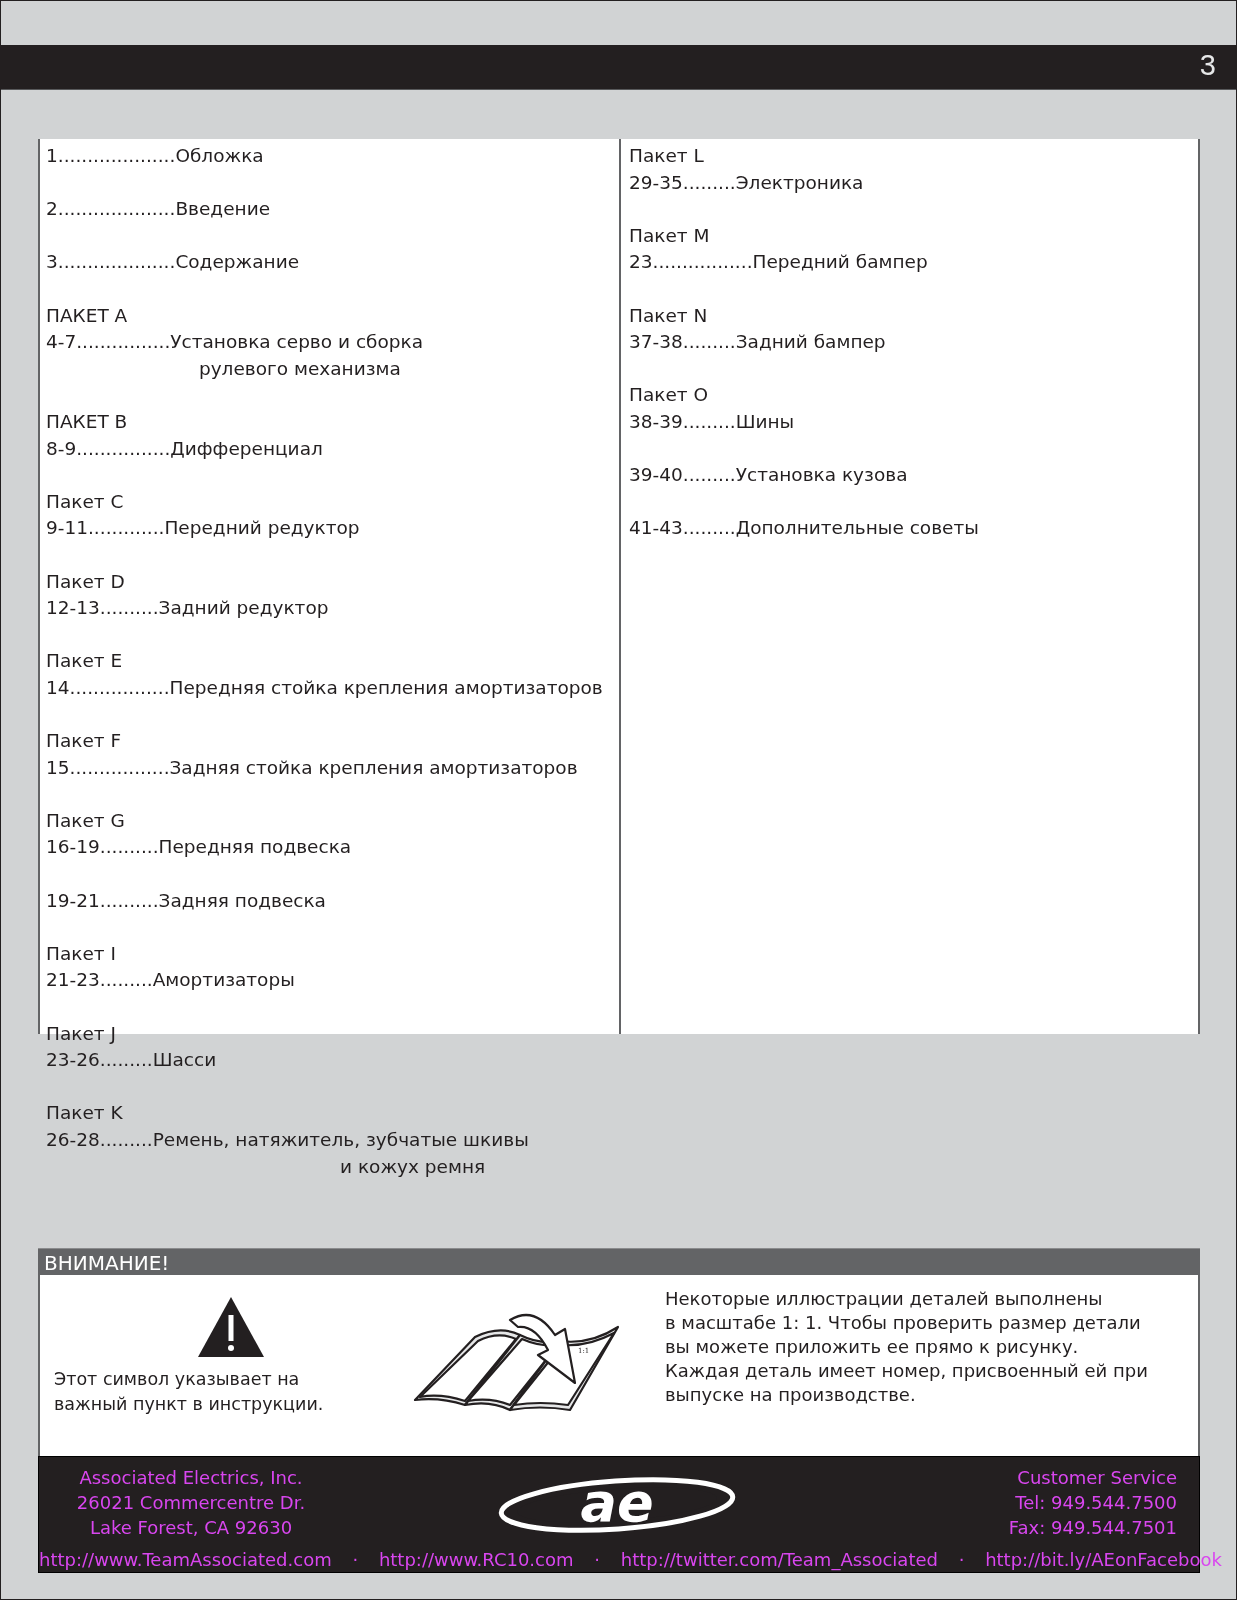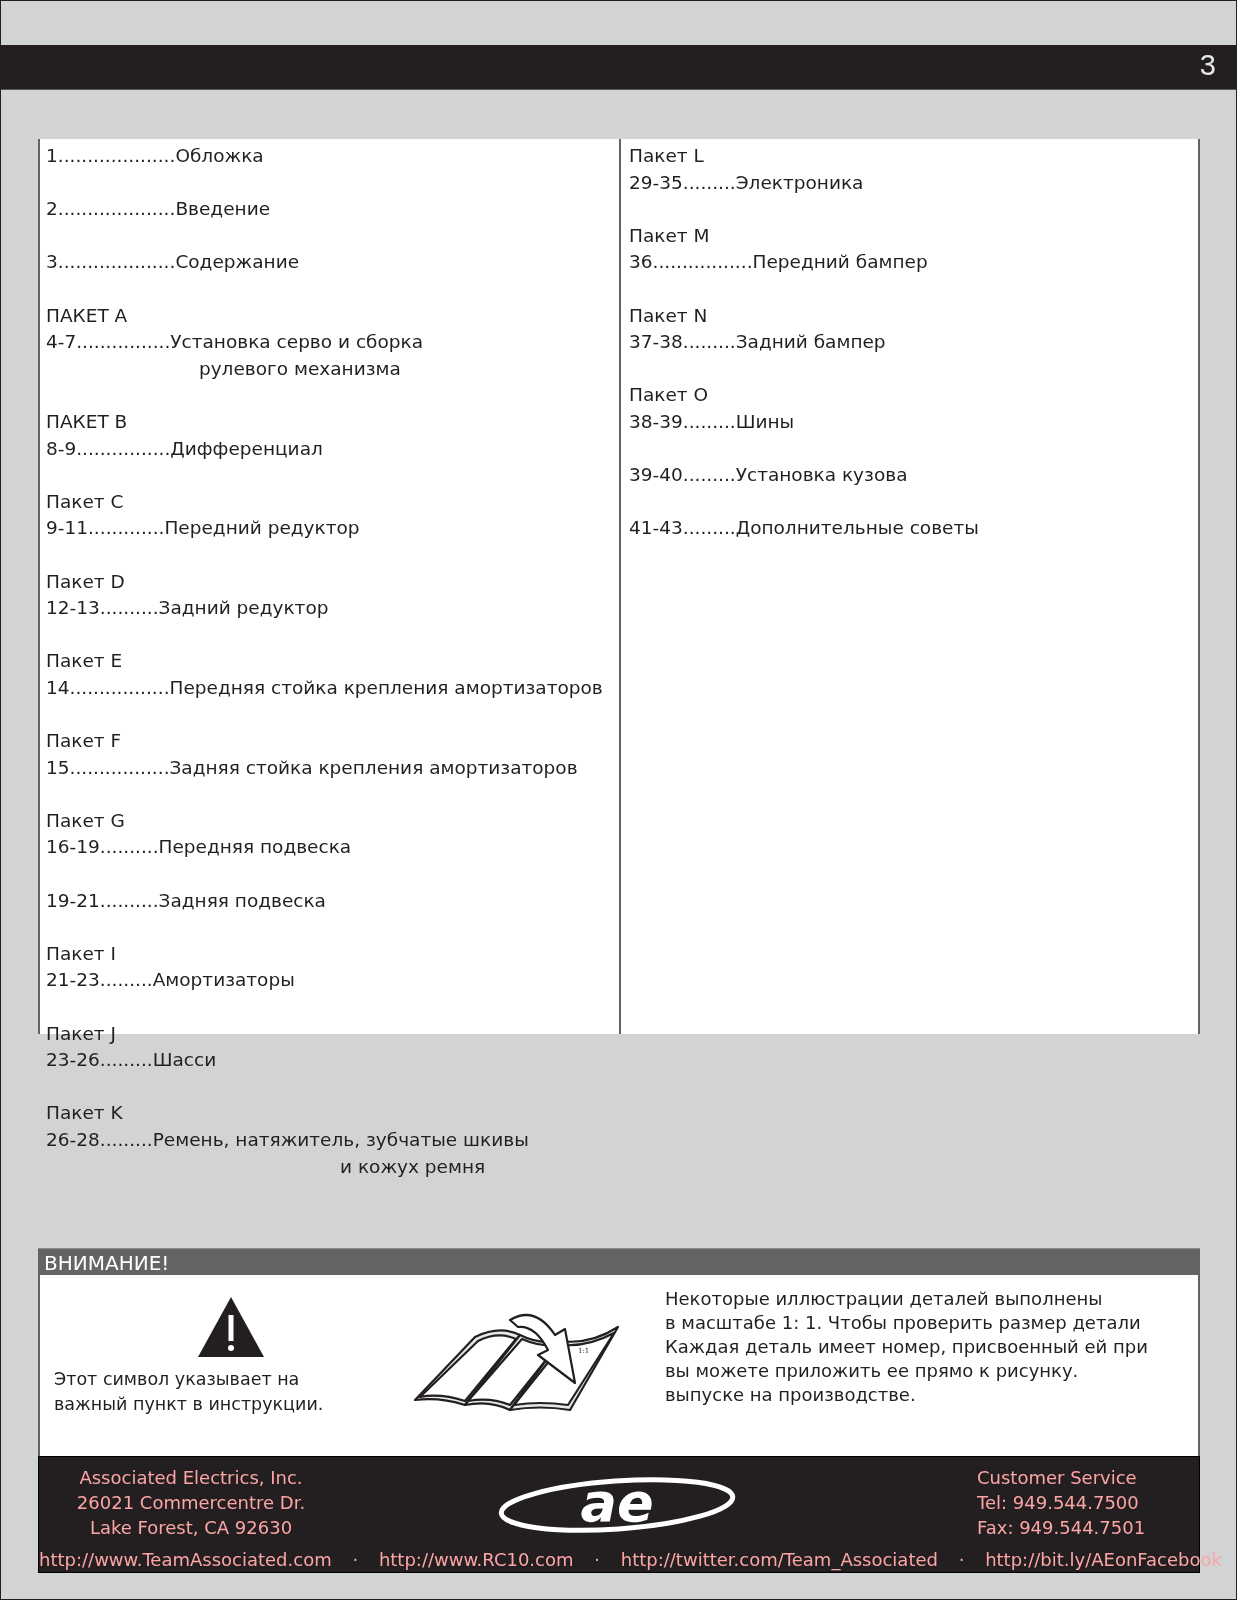--- a/index.html
+++ b/index.html
@@ -58,28 +58,28 @@
       position: absolute; left: 14px; top: 92px; width: 320px;
       font-size: 17.5px; line-height: 24.5px;
     }
     .book-illustration { position: absolute; left: 370px; top: 30px; width: 210px; height: 110px; }
     .scale-note {
       position: absolute; left: 625px; top: 12px; width: 500px;
       font-size: 18px; line-height: 24px;
     }
     .footer-box {
       position: absolute; left: 38px; top: 1456px; width: 1162px; height: 117px;
-      background: #231f20; border: 1px solid #000; box-sizing: border-box; color: #fca5a5;
+      background: #231f20; border: 1px solid #000; box-sizing: border-box; color: #d946ef;
     }
     .addr {
       position: absolute; left: 22px; top: 8px; width: 260px; text-align: center;
       font-size: 18px; line-height: 25px;
     }
     .cs {
-      position: absolute; right: 22px; top: 8px; width: 200px; text-align: left;
+      position: absolute; right: 22px; top: 8px; width: 200px; text-align: right;
       font-size: 18px; line-height: 25px;
     }
     .logo { position: absolute; left: 458px; top: 16px; width: 240px; height: 62px; }
     .links {
       position: absolute; left: 0; top: 91px; width: 1160px; text-align: right;
       font-size: 18px; line-height: 24px; white-space: nowrap; padding-right: 6px; box-sizing: border-box;
     }
     .links .link { display: inline; }
     .links .sep { display: inline-block; margin: 0 15px; }
   </style>
@@ -135,21 +135,21 @@
       <div class="toc-entry">Пакет K</div>
       <div class="toc-entry">26-28.........Ремень, натяжитель, зубчатые шкивы</div>
       <div class="toc-entry">                                                  и кожух ремня</div>
     </div>
   <div class="toc-divider"></div>
   <div class="toc-col right" id="toc-right">
       <div class="toc-entry">Пакет L</div>
       <div class="toc-entry">29-35.........Электроника</div>
       <div class="toc-gap"></div>
       <div class="toc-entry">Пакет M</div>
-      <div class="toc-entry">36.................Передний бампер</div>
+      <div class="toc-entry">23.................Передний бампер</div>
       <div class="toc-gap"></div>
       <div class="toc-entry">Пакет N</div>
       <div class="toc-entry">37-38.........Задний бампер</div>
       <div class="toc-gap"></div>
       <div class="toc-entry">Пакет O</div>
       <div class="toc-entry">38-39.........Шины</div>
       <div class="toc-gap"></div>
       <div class="toc-entry">39-40.........Установка кузова</div>
       <div class="toc-gap"></div>
       <div class="toc-entry">41-43.........Дополнительные советы</div>
@@ -178,22 +178,22 @@
       <path d="M100,105 L150,36 Q180,40 208,22 L160,105 Q130,100 100,105 Z" fill="#e6e7e8"></path>
       <path d="M104,100 L152,40 Q178,42 204,28 L158,100 Q130,96 104,100 Z"></path>
       <path d="M100,15 Q125,0 145,30 L155,24 L165,78 L128,50 L138,45 Q125,20 108,22 Z" fill="#ffffff"></path>
     </g>
     <text x="168" y="48" font-size="7" fill="#231f20" font-family="DejaVu Serif, serif">1:1</text>
   </svg>
 
   <div class="scale-note">
     <div>Некоторые иллюстрации деталей выполнены</div>
     <div>в масштабе 1: 1. Чтобы проверить размер детали</div>
+    <div>вы можете приложить ее прямо к рисунку.</div>
     <div>Каждая деталь имеет номер, присвоенный ей при</div>
-    <div>вы можете приложить ее прямо к рисунку.</div>
     <div>выпуске на производстве.</div>
   </div>
 </div>
 
 <div class="footer-box">
   <div class="addr">
     <div>Associated Electrics, Inc.</div>
     <div>26021 Commercentre Dr.</div>
     <div>Lake Forest, CA 92630</div>
   </div>

